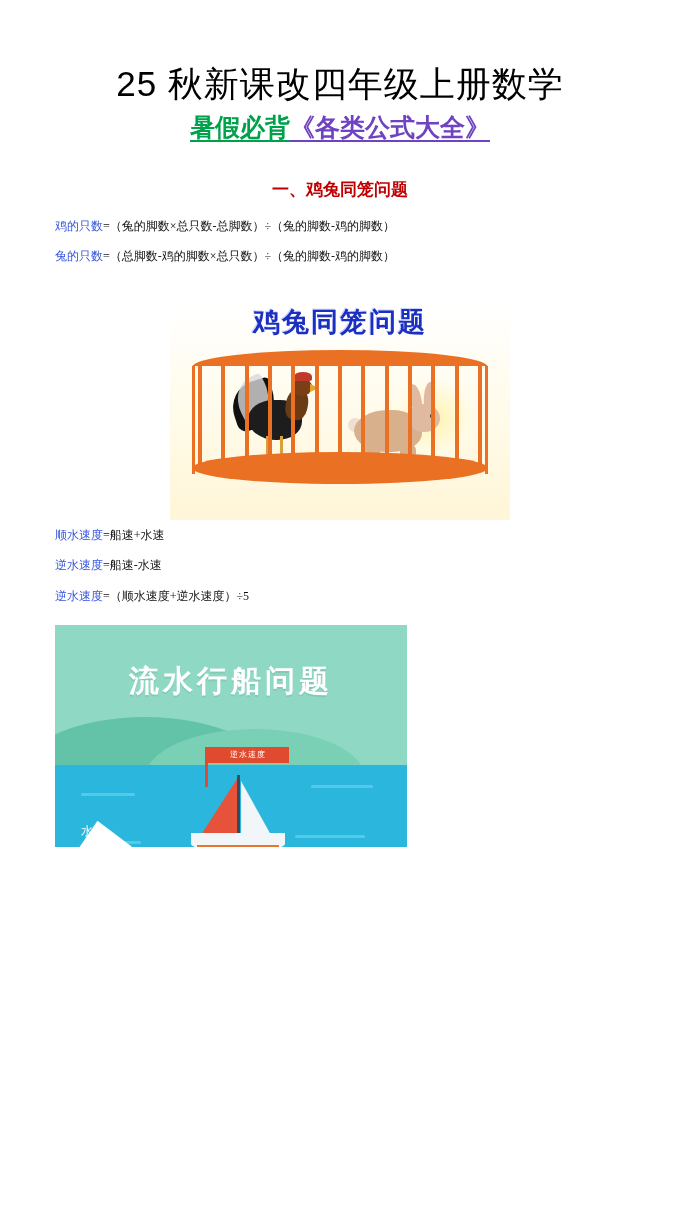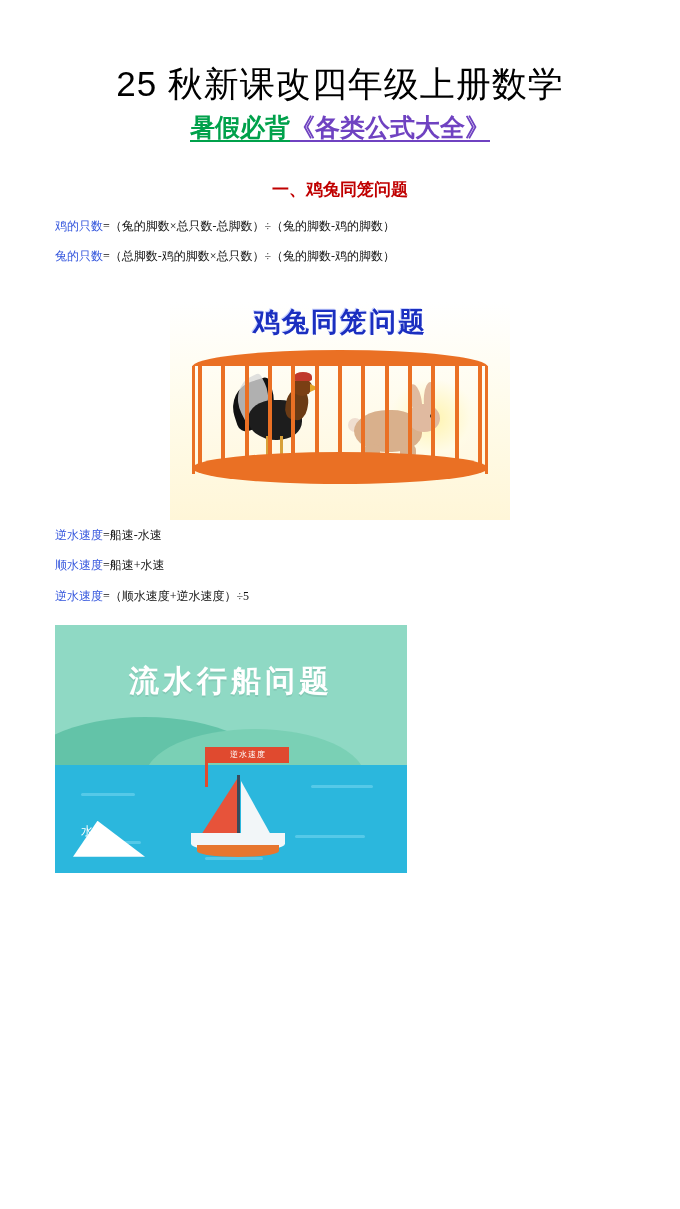--- a/index.html
+++ b/index.html
@@ -256,21 +256,21 @@
     background: #d9b08c;
     border-radius: 40%;
   }
   .rabbit .leg1 { left: 16px; }
   .rabbit .leg2 { left: 52px; }
 
   
   .figure-boat {
     margin: 18px 0 0 0;
     width: 352px;
-    height: 248px;
+    height: 222px;
     position: relative;
     overflow: hidden;
     background: #8fd9c4;
   }
   .boat-sky {
     position: absolute; left: 0; right: 0; top: 0; height: 128px;
     background: #8fd9c4;
   }
   .boat-title {
     position: absolute;
@@ -443,24 +443,24 @@
         <i></i>
         <i></i>
         <i></i>
         <i></i>
     </div>
     <div class="cage-bottom"></div>
   </div>
 
 
   <div class="formula">
+    <span class="lhs">顺水速度</span><span class="rhs">=船速+水速</span>
+  </div>
+  <div class="formula">
     <span class="lhs">逆水速度</span><span class="rhs">=船速-水速</span>
-  </div>
-  <div class="formula">
-    <span class="lhs">顺水速度</span><span class="rhs">=船速+水速</span>
   </div>
   <div class="formula">
     <span class="lhs">逆水速度</span><span class="rhs">=（顺水速度+逆水速度）÷5</span>
   </div>
 
   <div class="figure-boat">
     <div class="boat-sky"></div>
     <div class="boat-title">流水行船问题</div>
     <div class="hill1"></div>
     <div class="hill2"></div>

